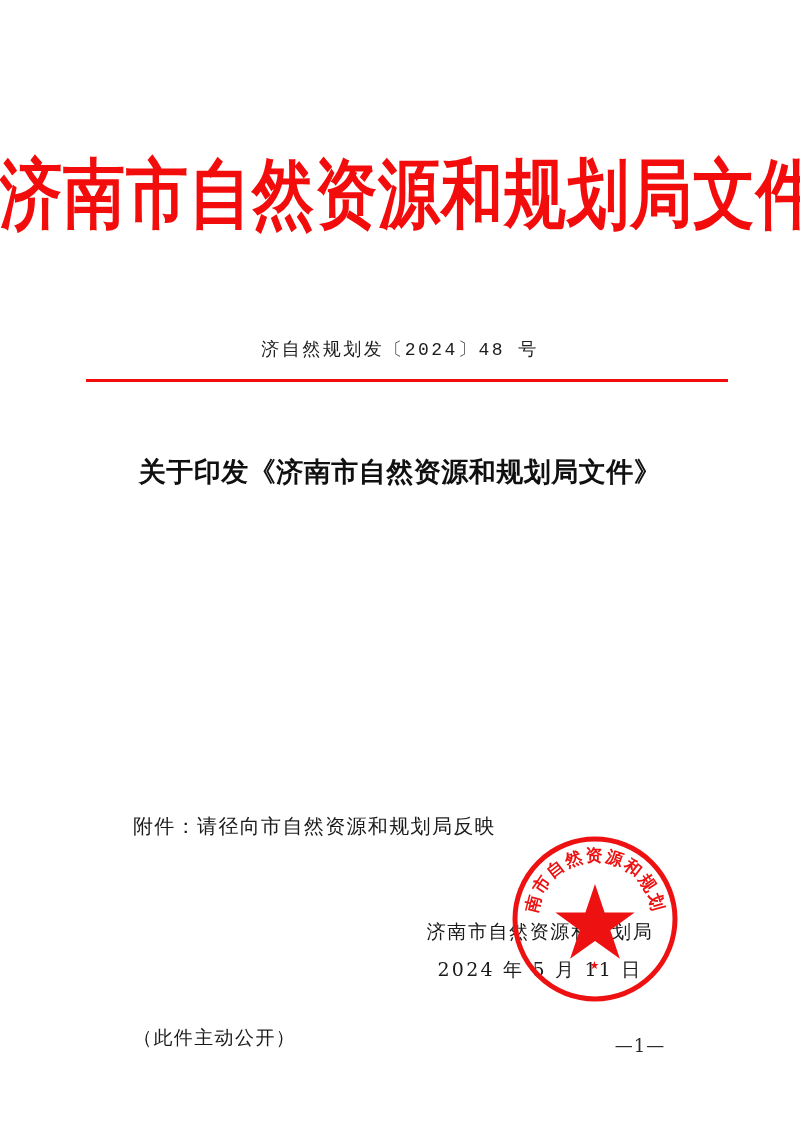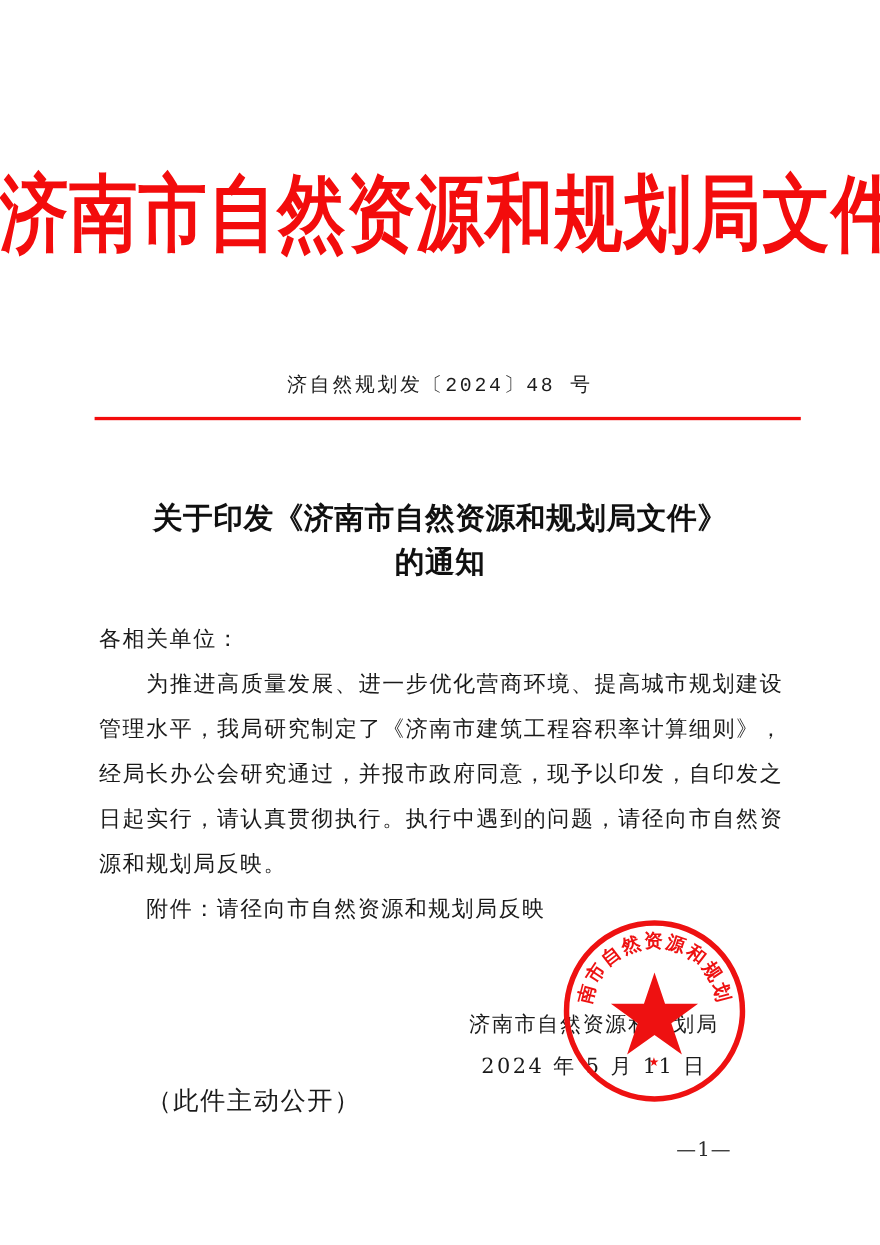--- a/index.html
+++ b/index.html
@@ -145,22 +145,22 @@
     height: 166px;
     z-index: 3;
     pointer-events: none;
   }
   .seal svg { display: block; }
 
   
   .disclosure {
     position: absolute;
     left: 90px;
-    top: 982px;
-    font-size: 23px;
+    top: 1018px;
+    font-size: 19px;
     line-height: 38px;
     letter-spacing: 1.4px;
     text-indent: 43px;
     width: 400px;
     color: #1a1a1a;
   }
 
   
   .page-number {
     position: absolute;
@@ -181,27 +181,22 @@
   <div class="masthead">
     <span class="masthead-title">济南市自然资源和规划局文件</span>
   </div>
 
   <div class="doc-number">济自然规划发〔2024〕48 号</div>
 
   <div class="red-rule"></div>
 
   <div class="doc-title">
     <div>关于印发《济南市自然资源和规划局文件》</div>
-    <div>的通知</div>
-  </div>
-
-  <div class="body-block">
-    <div class="salutation">各相关单位：</div>
-    <p class="para">为推进高质量发展、进一步优化营商环境、提高城市规划建设管理水平，我局研究制定了《济南市建筑工程容积率计算细则》，经局长办公会研究通过，并报市政府同意，现予以印发，自印发之日起实行，请认真贯彻执行。执行中遇到的问题，请径向市自然资源和规划局反映。</p>
-  </div>
+  </div>
+
 
   <div class="attachment">附件：请径向市自然资源和规划局反映</div>
 
   <div class="signature">
     <div>济南市自然资源和规划局</div>
     <div class="sign-date">2024 年 5 月 11 日</div>
   </div>
 
   <div class="seal">
     <svg width="166" height="166" viewBox="0 0 166 166" xmlns="http://www.w3.org/2000/svg">

